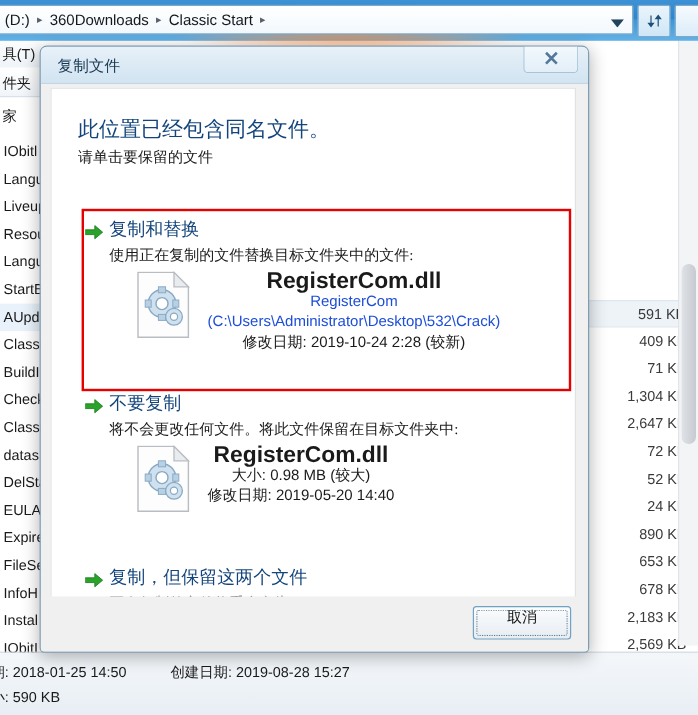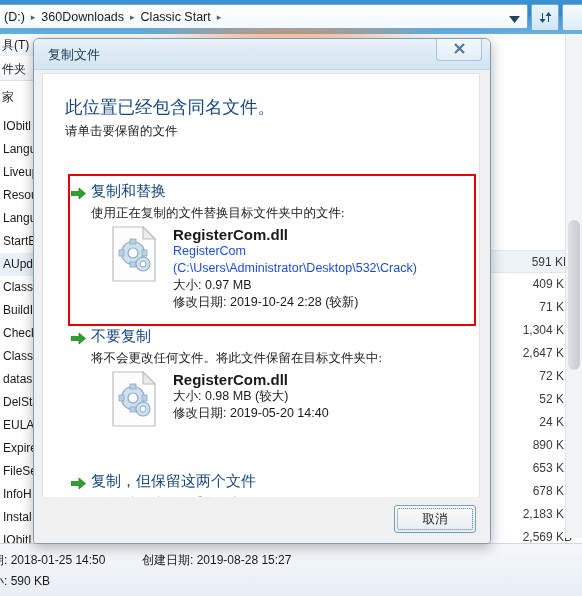--- a/index.html
+++ b/index.html
@@ -70,40 +70,40 @@
     box-shadow:0 3px 14px rgba(0,0,0,.30);overflow:hidden;}
   .dlg-title{position:relative;height:30px;
     background:linear-gradient(to bottom,#e8f1f8 0%,#dceaf5 50%,#d2e4f2 100%);
     border-bottom:1px solid #c3d6e4;text-align:right;}
   .dlg-title .t{position:absolute;left:14px;top:7px;font-size:13px;color:#16384f;}
   .dlg-close{position:absolute;right:8px;top:-2px;width:44px;height:23px;
     background:linear-gradient(to bottom,#f4fafd,#e2eef8);
     border:1px solid #a9c4d6;border-top:none;border-radius:0 0 4px 4px;
     display:flex;align-items:center;justify-content:center;}
   .dlg-body{position:absolute;left:8px;top:34px;width:438px;height:450px;
-    background:#ffffff;border:1px solid #dfe3e6;box-sizing:border-box;}
+    background:#ffffff;border:1px solid #dfe3e6;box-sizing:border-box;text-align:center;}
   .dlg-footer{position:absolute;left:0;right:0;bottom:0;height:46px;background:#f0f0f0;}
   .btn-cancel{position:absolute;right:14px;top:8px;width:80px;height:26px;
     background:linear-gradient(to bottom,#fbfcfd,#e7edf2);
     border:1px solid #6fa2c4;border-radius:3px;font-size:12.5px;color:#111;
-    display:flex;align-items:center;justify-content:center;}
+    display:flex;justify-content:center;}
   .btn-cancel .inner{position:absolute;inset:2px;border:1px dotted #5a7b93;border-radius:2px;}
 
   
   .hdr-main{position:absolute;left:22px;top:21px;font-size:17.5px;color:#13457c;}
   .hdr-sub{position:absolute;left:22px;top:49px;font-size:12.5px;color:#1a1a1a;}
 
   .option{position:absolute;left:28px;width:390px;}
   .opt-arrow{position:absolute;left:0;top:3px;width:15px;height:13px;}
   .opt-title{position:absolute;left:20px;top:-2px;font-size:15px;color:#13457c;}
   .opt-desc{position:absolute;left:20px;top:21px;font-size:12.5px;color:#1a1a1a;font-family:Liberation Serif, serif;}
   .fileblock{position:absolute;left:40px;top:42px;width:350px;}
   .fileicon{position:absolute;left:0;top:0;width:50px;height:58px;}
   .filetext{position:absolute;left:62px;top:0;}
-  .f-name{font-size:15px;font-weight:bold;color:#1a1a1a;line-height:17px;}
+  .f-name{font-size:19px;font-weight:bold;color:#1a1a1a;line-height:17px;}
   .f-sub{font-size:12.5px;color:#1d4ed8;line-height:17px;}
   .f-meta{font-size:12.5px;color:#1a1a1a;line-height:17px;}
 
   
   .redbox{position:absolute;left:25px;top:100px;width:408px;height:152px;
     border:2px solid #e60000;box-sizing:border-box;pointer-events:none;}
 </style>
 </head>
 <body>
 
@@ -237,21 +237,20 @@
               </g>
               <circle cx="23" cy="24" r="7" fill="#cfe0ee" stroke="#8aa9c4" stroke-width="1.1"></circle>
               <circle cx="23" cy="24" r="3" fill="#ffffff" stroke="#8aa9c4" stroke-width="1"></circle>
             </g>
           </svg>
         </div>
         <div class="filetext">
           <div class="f-name">RegisterCom.dll</div>
           <div class="f-sub">RegisterCom</div>
           <div class="f-sub">(C:\Users\Administrator\Desktop\532\Crack)</div>
-          <div class="f-meta">大小: 0.97 MB</div>
           <div class="f-meta">修改日期: 2019-10-24 2:28 (较新)</div>
         </div>
       </div>
     </div>
 
     <div class="option" style="top:255px;">
       <div class="opt-arrow">
         <svg width="15" height="13" viewBox="0 0 15 13">
           <path d="M0 4.5 L8 4.5 L8 1 L14.5 6.5 L8 12 L8 8.5 L0 8.5 Z" fill="#2aa32a" stroke="#1d7a1d" stroke-width=".7"></path>
         </svg>

